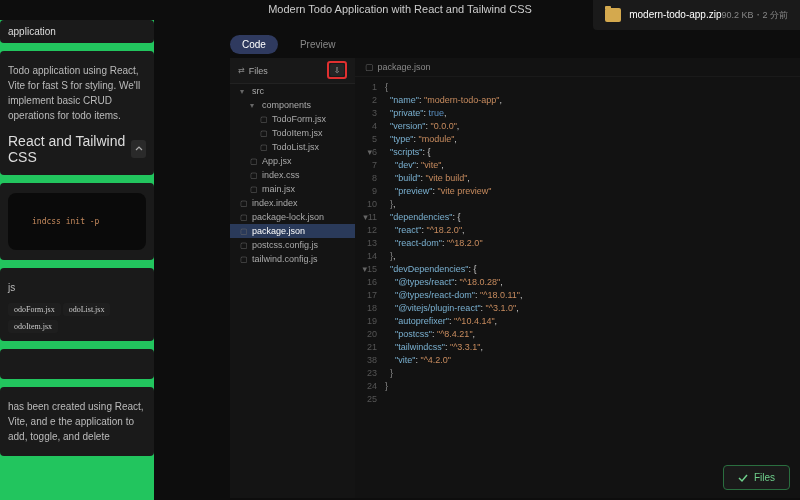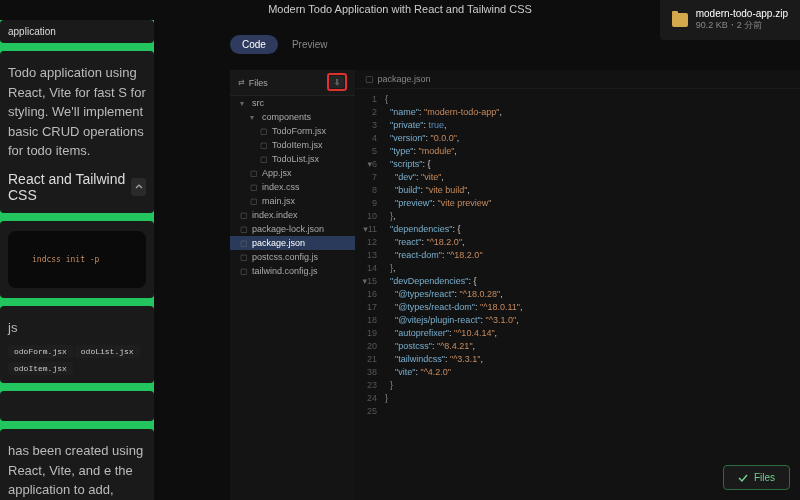--- a/index.html
+++ b/index.html
@@ -1,34 +1,34 @@
 <!DOCTYPE html>
 <html><head>
 <meta charset="utf-8">
 <style>
 *{margin:0;padding:0;box-sizing:border-box;font-family:-apple-system,BlinkMacSystemFont,"Segoe UI",sans-serif}
 body{background:#0d0d0d;color:#e0e0e0;font-size:11px;width:800px;height:500px;overflow:hidden;position:relative}
 .title-bar{position:absolute;top:3px;left:0;right:0;text-align:center;font-size:11px;color:#ccc}
 .notification{position:absolute;top:0;right:0;background:#1a1a1a;padding:8px 12px;display:flex;align-items:center;gap:8px;border-radius:0 0 0 4px}
 .folder-icon{width:16px;height:14px;background:#d4a94e;border-radius:2px;position:relative}
 .folder-icon::before{content:"";position:absolute;top:-2px;left:0;width:6px;height:3px;background:#d4a94e;border-radius:1px 1px 0 0}
-.notif-text{display:flex;flex-direction:column}
+.notif-text{display:flex;flex-direction:row}
 .notif-title{font-size:10px;color:#fff}
 .notif-sub{font-size:9px;color:#888}
 .left-panel{position:absolute;left:0;top:20px;width:154px;background:#22c55e;height:480px;padding:0}
 .lp-section{background:#1a1a1a;margin-bottom:8px;border-radius:4px;padding:6px 8px}
 .lp-header{font-size:10px;color:#ddd;font-weight:500}
-.lp-body{font-size:13px;color:#bbb;line-height:1.5;padding:6px 0}
+.lp-body{font-size:10px;color:#bbb;line-height:1.5;padding:6px 0}
 .lp-row{display:flex;align-items:center;justify-content:space-between;padding:4px 0}
 .lp-row-title{font-size:14px;color:#ddd}
 .chev-btn{width:18px;height:18px;background:#2a2a2a;border-radius:3px;display:flex;align-items:center;justify-content:center}
 .code-block{background:#0a0a0a;padding:24px;border-radius:8px;font-family:monospace;font-size:8px;color:#c78b5e;margin:4px 0}
-.tag{display:inline-block;background:#1e1e1e;padding:2px 6px;border-radius:3px;font-family:Liberation Mono, monospace;font-size:8px;color:#ccc;margin:2px 2px 2px 0}
+.tag{display:inline-block;background:#1e1e1e;padding:2px 6px;border-radius:3px;font-family:Liberation Serif, serif;font-size:8px;color:#ccc;margin:2px 2px 2px 0}
 .main-area{position:absolute;left:230px;top:35px;right:0;bottom:0}
-.tabs{display:flex;gap:2px;margin-bottom:16px}
+.tabs{display:flex;gap:10px;margin-bottom:4px}
 .tab{padding:4px 12px;font-size:10px;border-radius:10px;cursor:pointer}
 .tab.active{background:#2f3a5f;color:#fff}
 .tab.inactive{color:#888}
 .file-pane{display:flex;height:440px}
 .file-tree{width:125px;background:#141414;font-size:9px;color:#aaa}
 .ft-header{display:flex;align-items:center;justify-content:space-between;padding:4px 8px;background:#181818;border-bottom:1px solid #222}
 .ft-header-left{display:flex;align-items:center;gap:4px}
 .download-btn{width:20px;height:18px;border:2px solid #e03030;background:#1a1a1a;border-radius:3px;display:flex;align-items:center;justify-content:center;margin-left:-10px;margin-top:-1px;position:relative;z-index:5}
 .download-inner{width:14px;height:12px;background:#252525;border-radius:2px;display:flex;align-items:center;justify-content:center;font-size:8px;color:#aaa}
 .ft-item{padding:2px 6px;display:flex;align-items:center;gap:4px;cursor:pointer}

